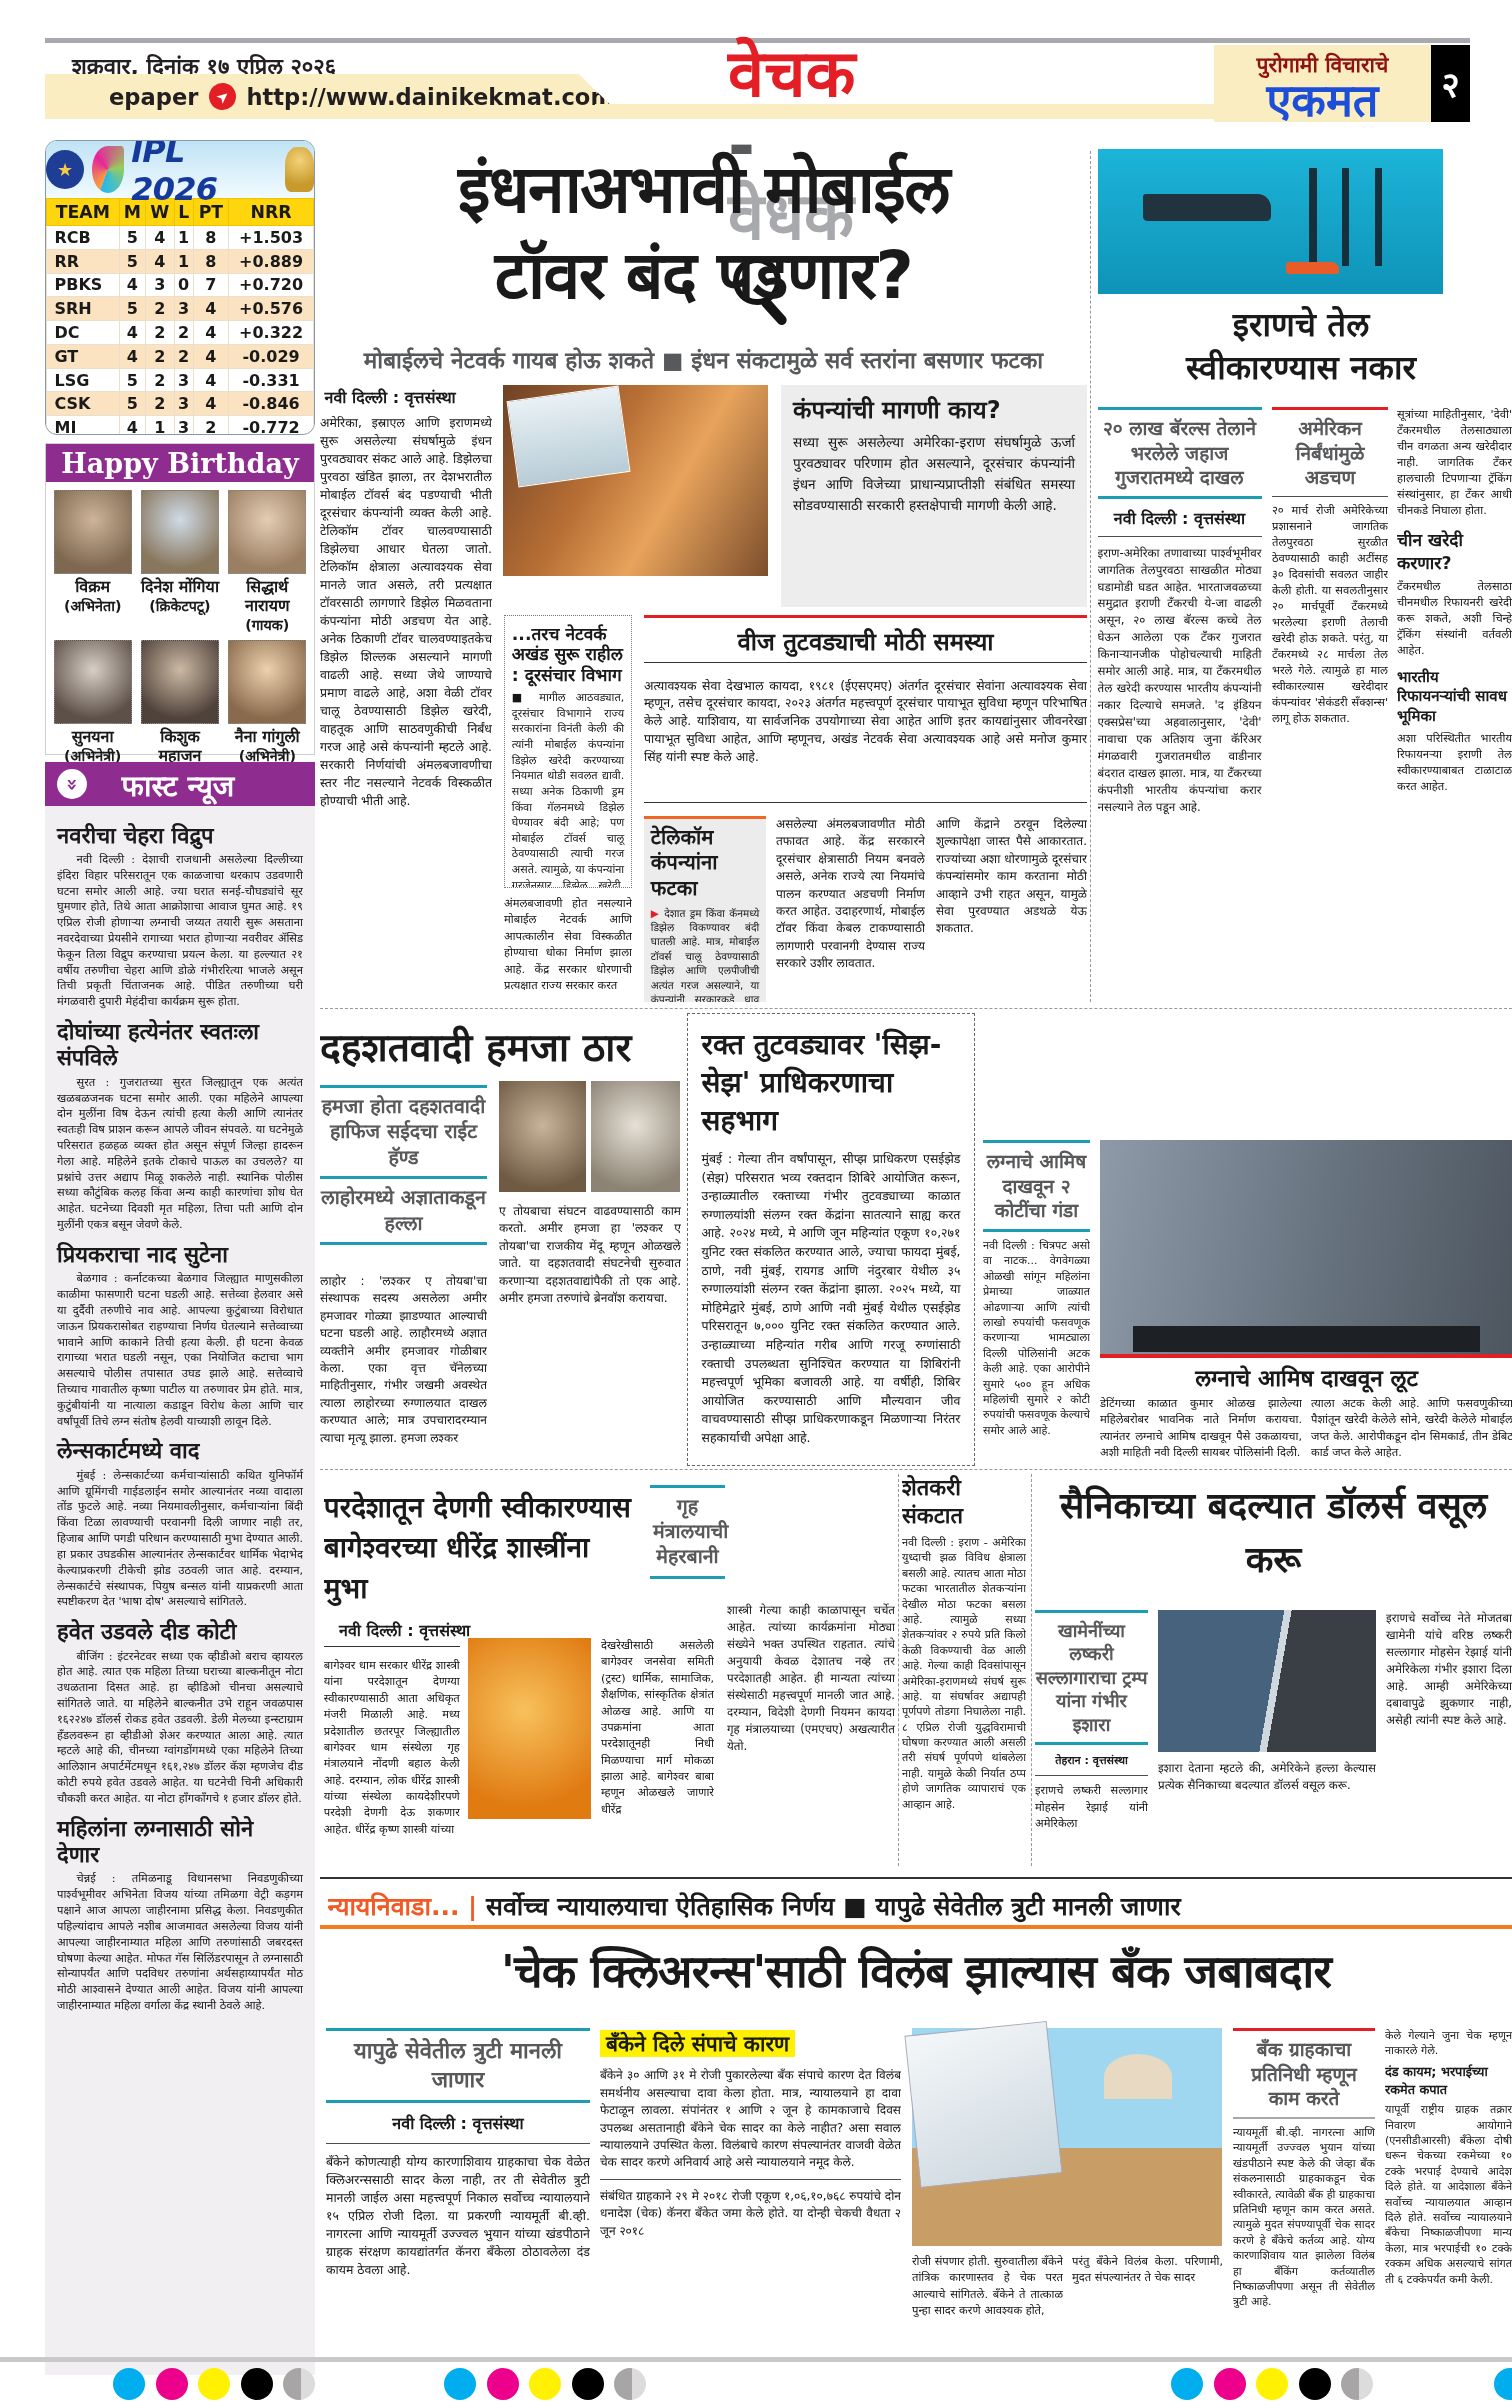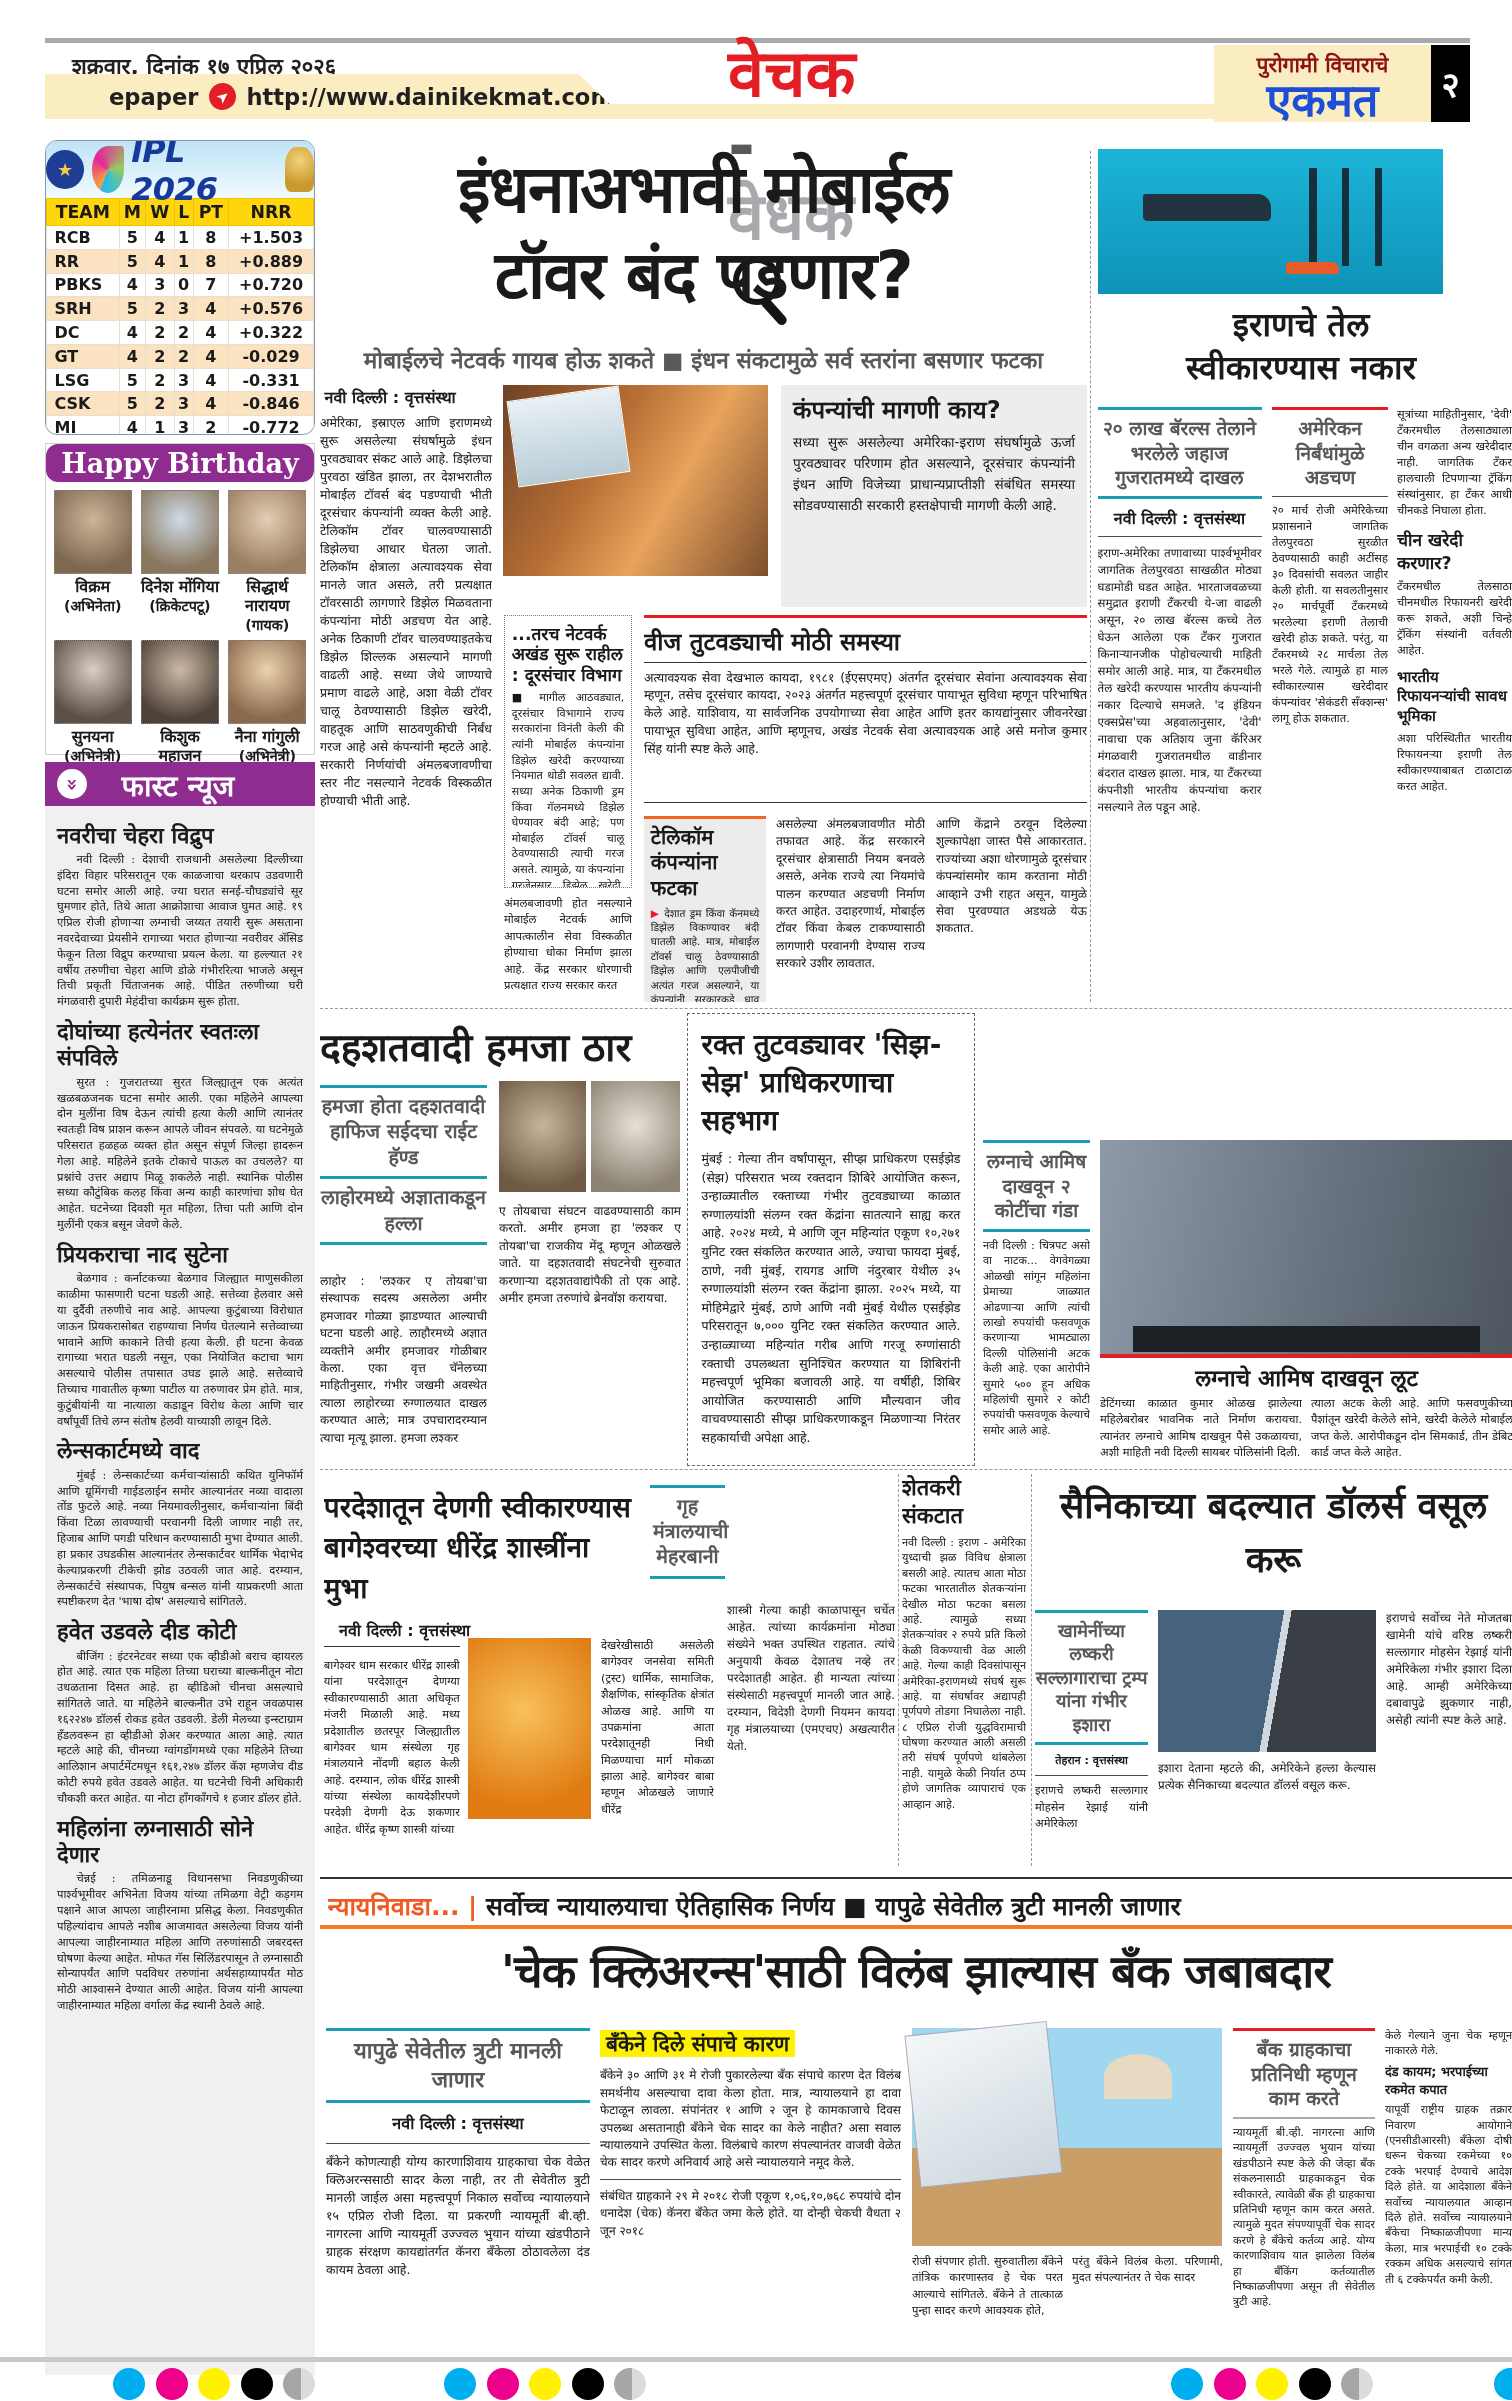--- a/index.html
+++ b/index.html
@@ -39,21 +39,21 @@
   .ipl-title { font-size:32px; font-weight:bold; font-style:italic; color:#16399c; letter-spacing:-0.8px; }
   .trophy { width:30px; height:45px; background:radial-gradient(circle at 50% 30%,#f3d27a,#c89a2c 70%); border-radius:40% 40% 20% 20%; }
   .ipl-table { width:100%; border-collapse:collapse; }
   .ipl-table th { background:#ffd60e; font-size:17.3px; padding:3px 1.5px; border:0.8px solid #f2c200; }
   .ipl-table td { font-size:16px; font-weight:bold; text-align:center; padding:1.9px 1.5px; border:0.8px solid #eadfca; }
   .ipl-table td.t { text-align:left; padding-left:7.5px; }
   .ipl-table tr:nth-child(even) td { background:#fbe3c2; }
   
   #birthday { left:45px; top:443px; width:270px; height:312px; border:0.8px solid #cfcfcf; background:#fff; }
   .bd-head { height:38px; background:#8e2d8f; color:#fff; display:flex; align-items:center; justify-content:center;
-             font-family:"DejaVu Serif","Liberation Serif",serif; font-size:27px; font-weight:bold;border-radius:12px; }
+             font-family:"DejaVu Serif","Liberation Serif",serif; font-size:27px; font-weight:bold; }
   .bd-grid { display:flex; flex-wrap:wrap; padding:4.5px 3px 0 3px; }
   .bd-cell { width:33.33%; text-align:center; padding:3px 2.3px; }
   .bd-photo { width:78px; height:84px; margin:0 auto; border:0.8px dotted #888; }
   .ph1 { background:radial-gradient(circle at 50% 35%,#cdb49a,#7e6850 75%); }
   .ph2 { background:radial-gradient(circle at 50% 35%,#cfdbe6,#88765d 75%); }
   .ph3 { background:radial-gradient(circle at 50% 35%,#e3cdb4,#9b7f62 75%); }
   .ph4 { background:radial-gradient(circle at 50% 35%,#d8cfc6,#5d5048 75%); }
   .ph5 { background:radial-gradient(circle at 50% 35%,#cbb9a4,#4f423a 75%); }
   .ph6 { background:radial-gradient(circle at 50% 35%,#ecd2ae,#8a6a4c 75%); }
   .bd-name { font-size:16px; font-weight:bold; line-height:1.2; margin-top:3px; }
@@ -72,21 +72,21 @@
   
   #lead { left:320px; top:147px; width:767px; height:857px; }
   .lead-h { font-size:66px; font-weight:bold; line-height:1.3; text-align:center; letter-spacing:-1.5px; }
   .lead-sub { font-size:22.6px; text-align:center; }
   .boxhead { font-size:22px; font-weight:bold; line-height:1.2; }
   .lead-photo { background:linear-gradient(120deg,#6e4226,#b86f35 38%,#e8a35c 62%,#7c4e2c); }
   .lead-inset { left:9px; top:7.5px; width:113px; height:87px; background:linear-gradient(#e9f1f5,#b8ccd6); border:0.8px solid #fff; transform:rotate(-8deg); }
   .graybox { background:#ededed; padding:10.5px 12px; }
   .dotted-box { border:1.5px dotted #777; padding:7.5px 6.8px; background:#fff; }
   .power { border-top:3.8px solid #e31e24; border-bottom:0.8px solid #333; padding-top:6px; }
-  .power h4 { font-size:24px; text-align:left; border-bottom:0.8px solid #333; padding-bottom:4.5px; margin-bottom:6px; }
+  .power h4 { font-size:24px; text-align:center; border-bottom:0.8px solid #333; padding-bottom:4.5px; margin-bottom:14px; }
   .telecom { background:#ececec; border-top:3.8px solid #f26522; padding:6px 6.8px; }
   .telecom h4 { font-size:20.3px; line-height:1.25; margin-bottom:4.5px; }
   .red-arr { color:#e31e24; font-size:10.5px; }
   
   #iran { left:1096px; top:147px; width:416px; height:857px; }
   .iran-photo { background:linear-gradient(#1cb4d8,#0f93b8); }
   .oil-tanker { left:45px; top:45px; width:128px; height:27px; background:#20333e; border-radius:3px 13.6px 4.5px 4.5px; }
   .oil-rig { left:211px; top:19px; width:90px; height:98px; background:
       linear-gradient(#00000000 0 0), repeating-linear-gradient(90deg,#13303c 0 7.5px,#00000000 7.5px 33px); }
   .oil-boat { left:188px; top:113px; width:53px; height:12px; background:#e85c2a; border-radius:2.3px 7.5px 2.3px 2.3px; }

